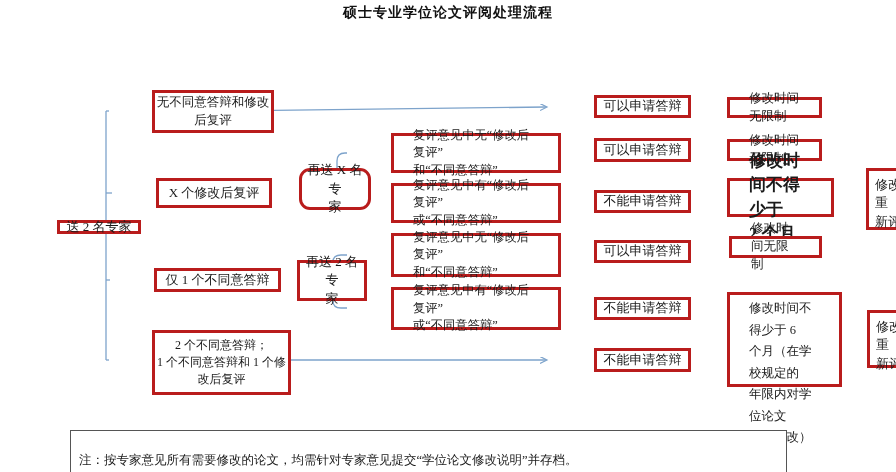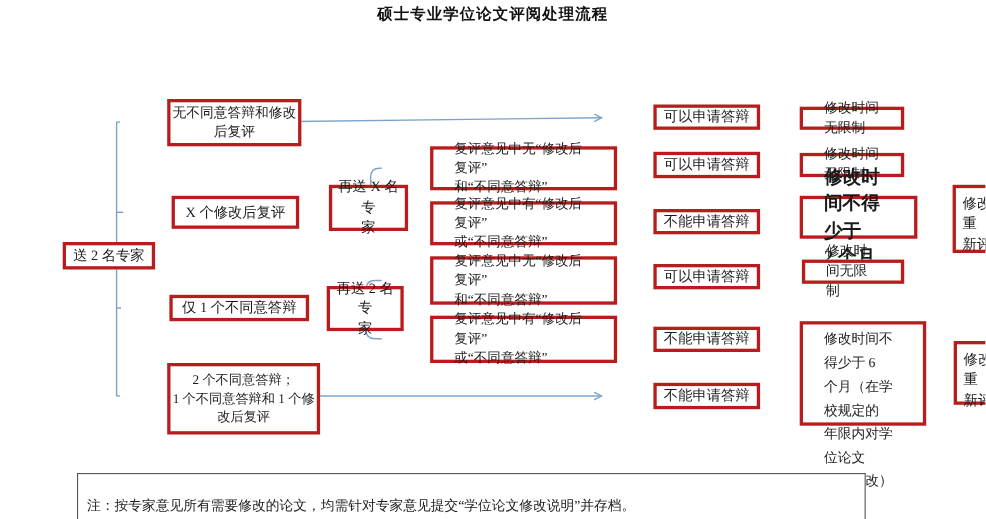--- a/index.html
+++ b/index.html
@@ -12,26 +12,26 @@
     font-size:14px;font-weight:bold;letter-spacing:1px;color:#111;
   }
   .box{
     position:absolute;border:3px solid #b91c1c;background:#fff;box-sizing:border-box;
     display:flex;align-items:center;justify-content:center;text-align:center;
     font-size:13px;line-height:1.42;white-space:pre-line;margin-left:44px;
   }
   .left{justify-content:flex-start;text-align:left;padding:1px 19px;}
   .top{align-items:flex-start;}
   
-  #root   {left:13px;  top:220px; width:84px;  height:25px;text-align:right;}
+  #root   {left:13px;  top:220px; width:84px;  height:14px;text-align:right;}
   #b1     {left:108px; top:90px;  width:122px; height:43px; font-size:12.5px;}
   #b2     {left:112px; top:178px; width:116px; height:30px;}
   #b3     {left:110px; top:268px; width:127px; height:24px;}
   #b4     {left:108px; top:330px; width:139px; height:65px; font-size:12px;}
-  #r1     {left:255px; top:168px; width:72px;  height:42px;}
+  #r1     {left:255px; top:168px; width:72px;  height:42px;border-radius:11px;}
   #r2     {left:253px; top:260px; width:70px;  height:41px;}
   #cA     {left:347px; top:133px; width:170px; height:40px; font-size:12.3px;}
   #cB     {left:347px; top:183px; width:170px; height:40px; font-size:12.3px;}
   #cC     {left:347px; top:233px; width:170px; height:44px; font-size:12.3px;}
   #cD     {left:347px; top:287px; width:170px; height:43px; font-size:12.3px;}
   #d1     {left:550px; top:95px;  width:97px;  height:23px;}
   #d2     {left:550px; top:138px; width:97px;  height:24px;}
   #d3     {left:550px; top:190px; width:97px;  height:23px;}
   #d4     {left:550px; top:240px; width:97px;  height:23px;}
   #d5     {left:550px; top:297px; width:97px;  height:23px;}

